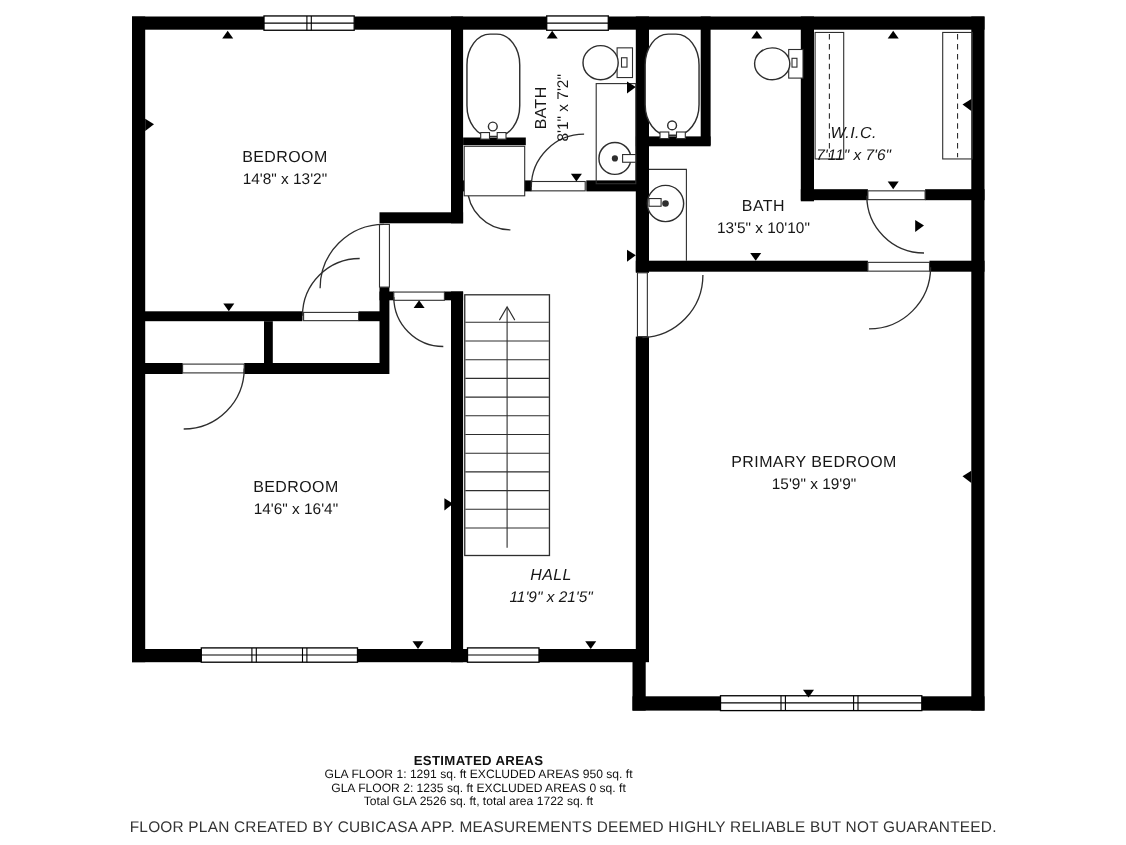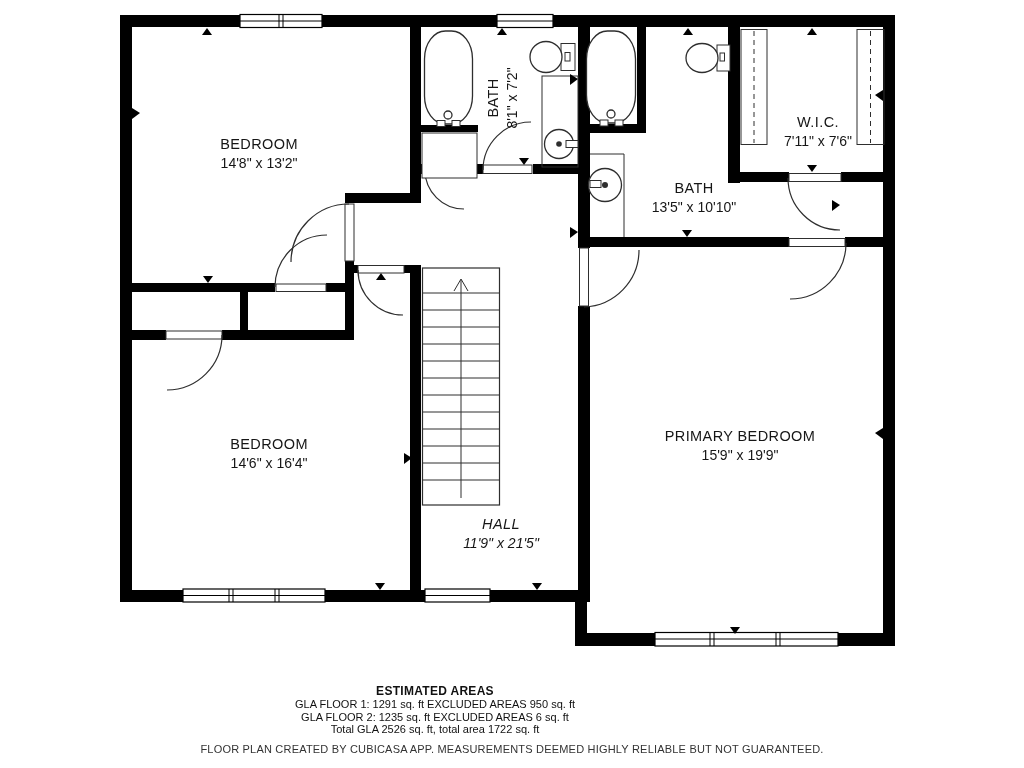--- a/index.html
+++ b/index.html
@@ -8,21 +8,21 @@
   #plan-svg{position:absolute;left:0;top:0;}
   .room-label{position:absolute;transform:translate(-50%,-50%);text-align:center;
               color:#161616;white-space:nowrap;}
   .room-label .rname{font-size:14.5px;letter-spacing:.4px;line-height:19px;}
   .room-label .rdims{font-size:14px;line-height:18px;}
   .room-label.rot{transform:translate(-50%,-50%) rotate(-90deg);}
   .footer{position:absolute;left:0;top:684px;width:870px;text-align:center;color:#111;}
   .footer .ftitle{font-size:12px;font-weight:bold;line-height:14px;letter-spacing:.3px;}
   .footer .fline{font-size:11px;line-height:12.5px;}
   .disclaimer{position:absolute;left:0;top:743px;width:1024px;text-align:center;
-              font-size:11px;color:#333;letter-spacing:.2px;}
+              font-size:14px;color:#333;letter-spacing:.2px;}
 </style>
 </head>
 <body>
 
 <div id="canvas">
 
 <svg id="plan-svg" width="1024" height="768" viewBox="0 0 1024 768">
 
   <g fill="#000000">
     <rect x="120" y="15" width="120" height="12"></rect>
@@ -218,42 +218,42 @@
 </svg>
 
   <div class="room-label" style="left:259px;top:153px;">
     <div class="rname">BEDROOM</div>
     <div class="rdims">14'8" x 13'2"</div>
   </div>
   <div class="room-label rot" style="left:502px;top:98px;">
     <div class="rname">BATH</div>
     <div class="rdims">8'1" x 7'2"</div>
   </div>
-  <div class="room-label" style="left:818px;top:131px;">
+  <div class="room-label" style="left:776px;top:131px;font-style:italic;">
     <div class="rname">W.I.C.</div>
     <div class="rdims">7'11" x 7'6"</div>
   </div>
   <div class="room-label" style="left:694px;top:197px;">
     <div class="rname">BATH</div>
     <div class="rdims">13'5" x 10'10"</div>
   </div>
   <div class="room-label" style="left:269px;top:453px;">
     <div class="rname">BEDROOM</div>
     <div class="rdims">14'6" x 16'4"</div>
   </div>
-  <div class="room-label" style="left:740px;top:445px;">
+  <div class="room-label" style="left:740px;top:430px;">
     <div class="rname">PRIMARY BEDROOM</div>
     <div class="rdims">15'9" x 19'9"</div>
   </div>
   <div class="room-label" style="left:501px;top:533px;font-style:italic;">
     <div class="rname">HALL</div>
     <div class="rdims">11'9" x 21'5"</div>
   </div>
 
   <div class="footer">
     <div class="ftitle">ESTIMATED AREAS</div>
     <div class="fline">GLA FLOOR 1: 1291 sq. ft EXCLUDED AREAS 950 sq. ft</div>
-    <div class="fline">GLA FLOOR 2: 1235 sq. ft EXCLUDED AREAS 6 sq. ft</div>
+    <div class="fline">GLA FLOOR 2: 1235 sq. ft EXCLUDED AREAS 0 sq. ft</div>
     <div class="fline">Total GLA 2526 sq. ft, total area 1722 sq. ft</div>
   </div>
   <div class="disclaimer">FLOOR PLAN CREATED BY CUBICASA APP. MEASUREMENTS DEEMED HIGHLY RELIABLE BUT NOT GUARANTEED.</div>
 
 </div>
 
 </body></html>

